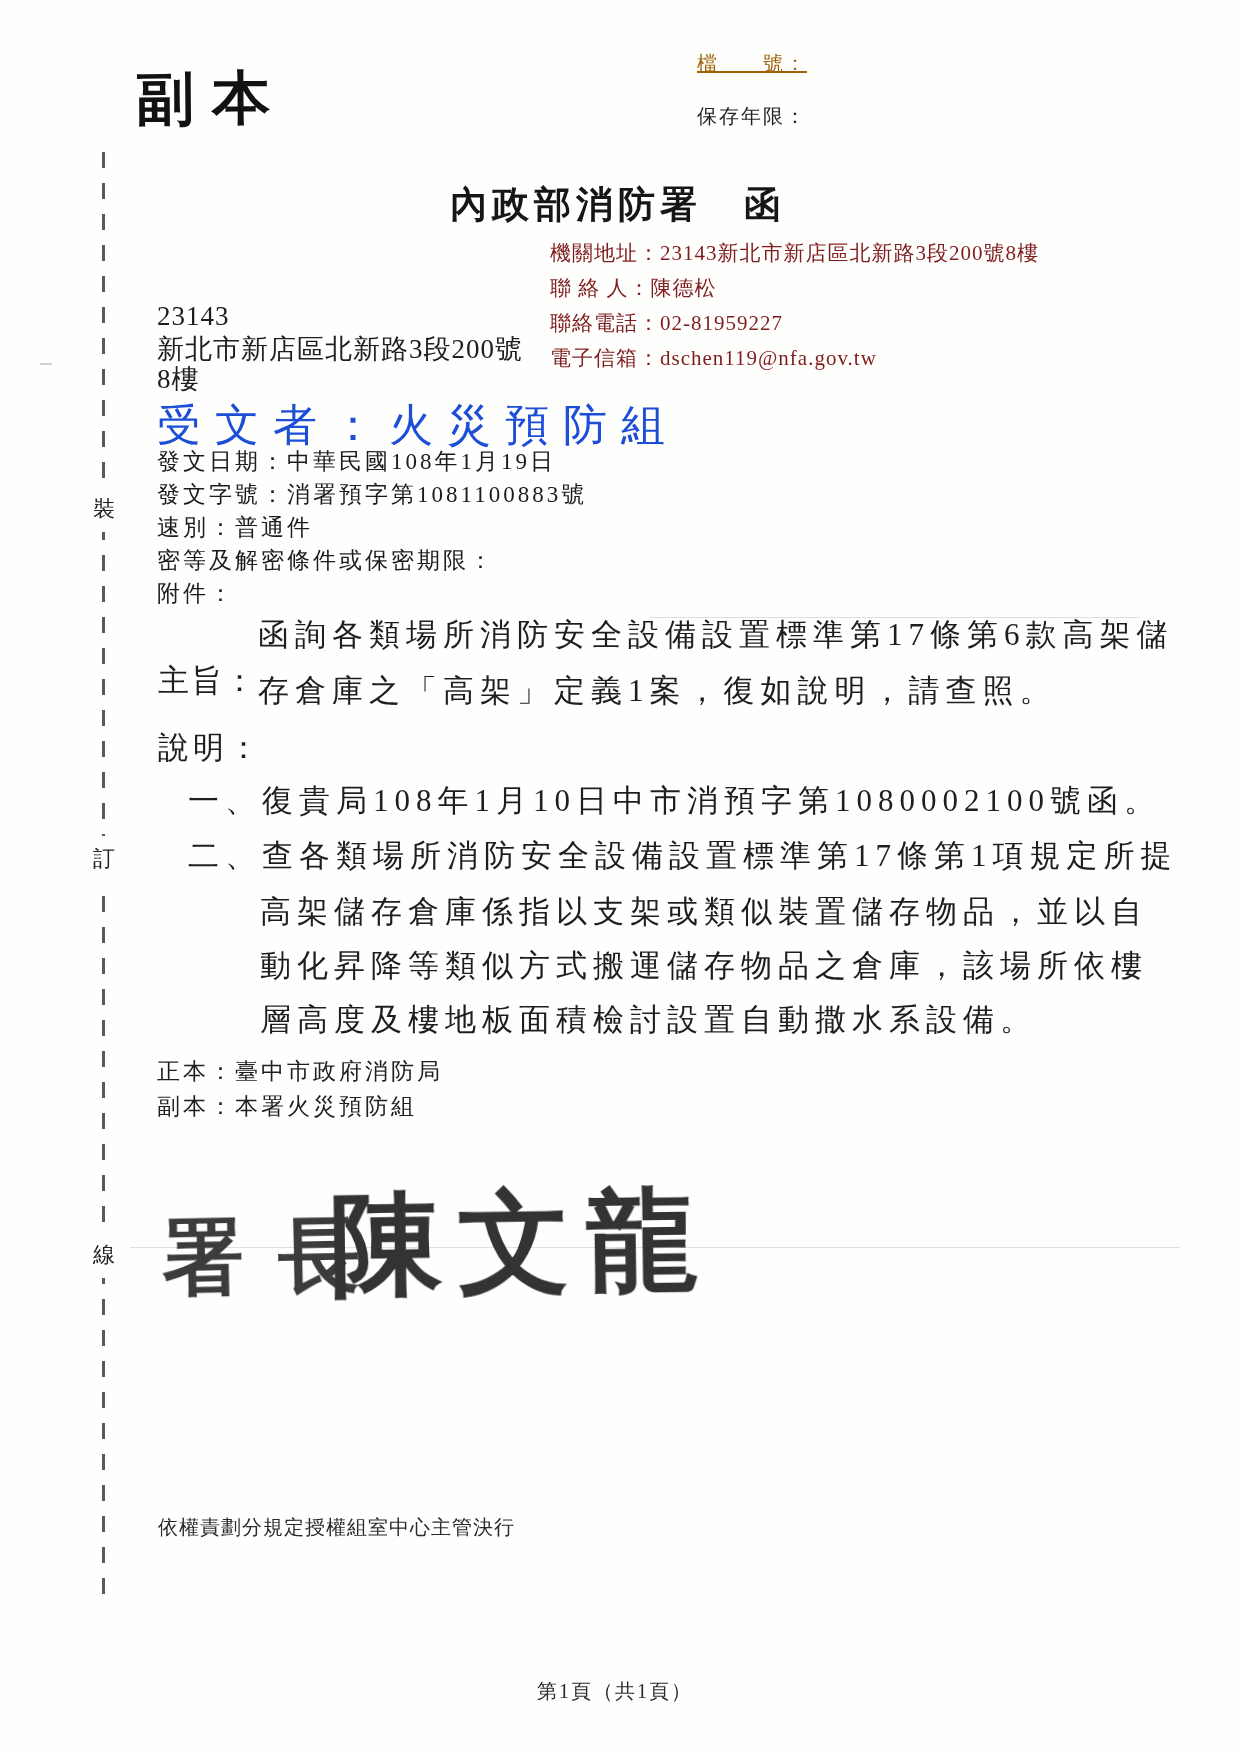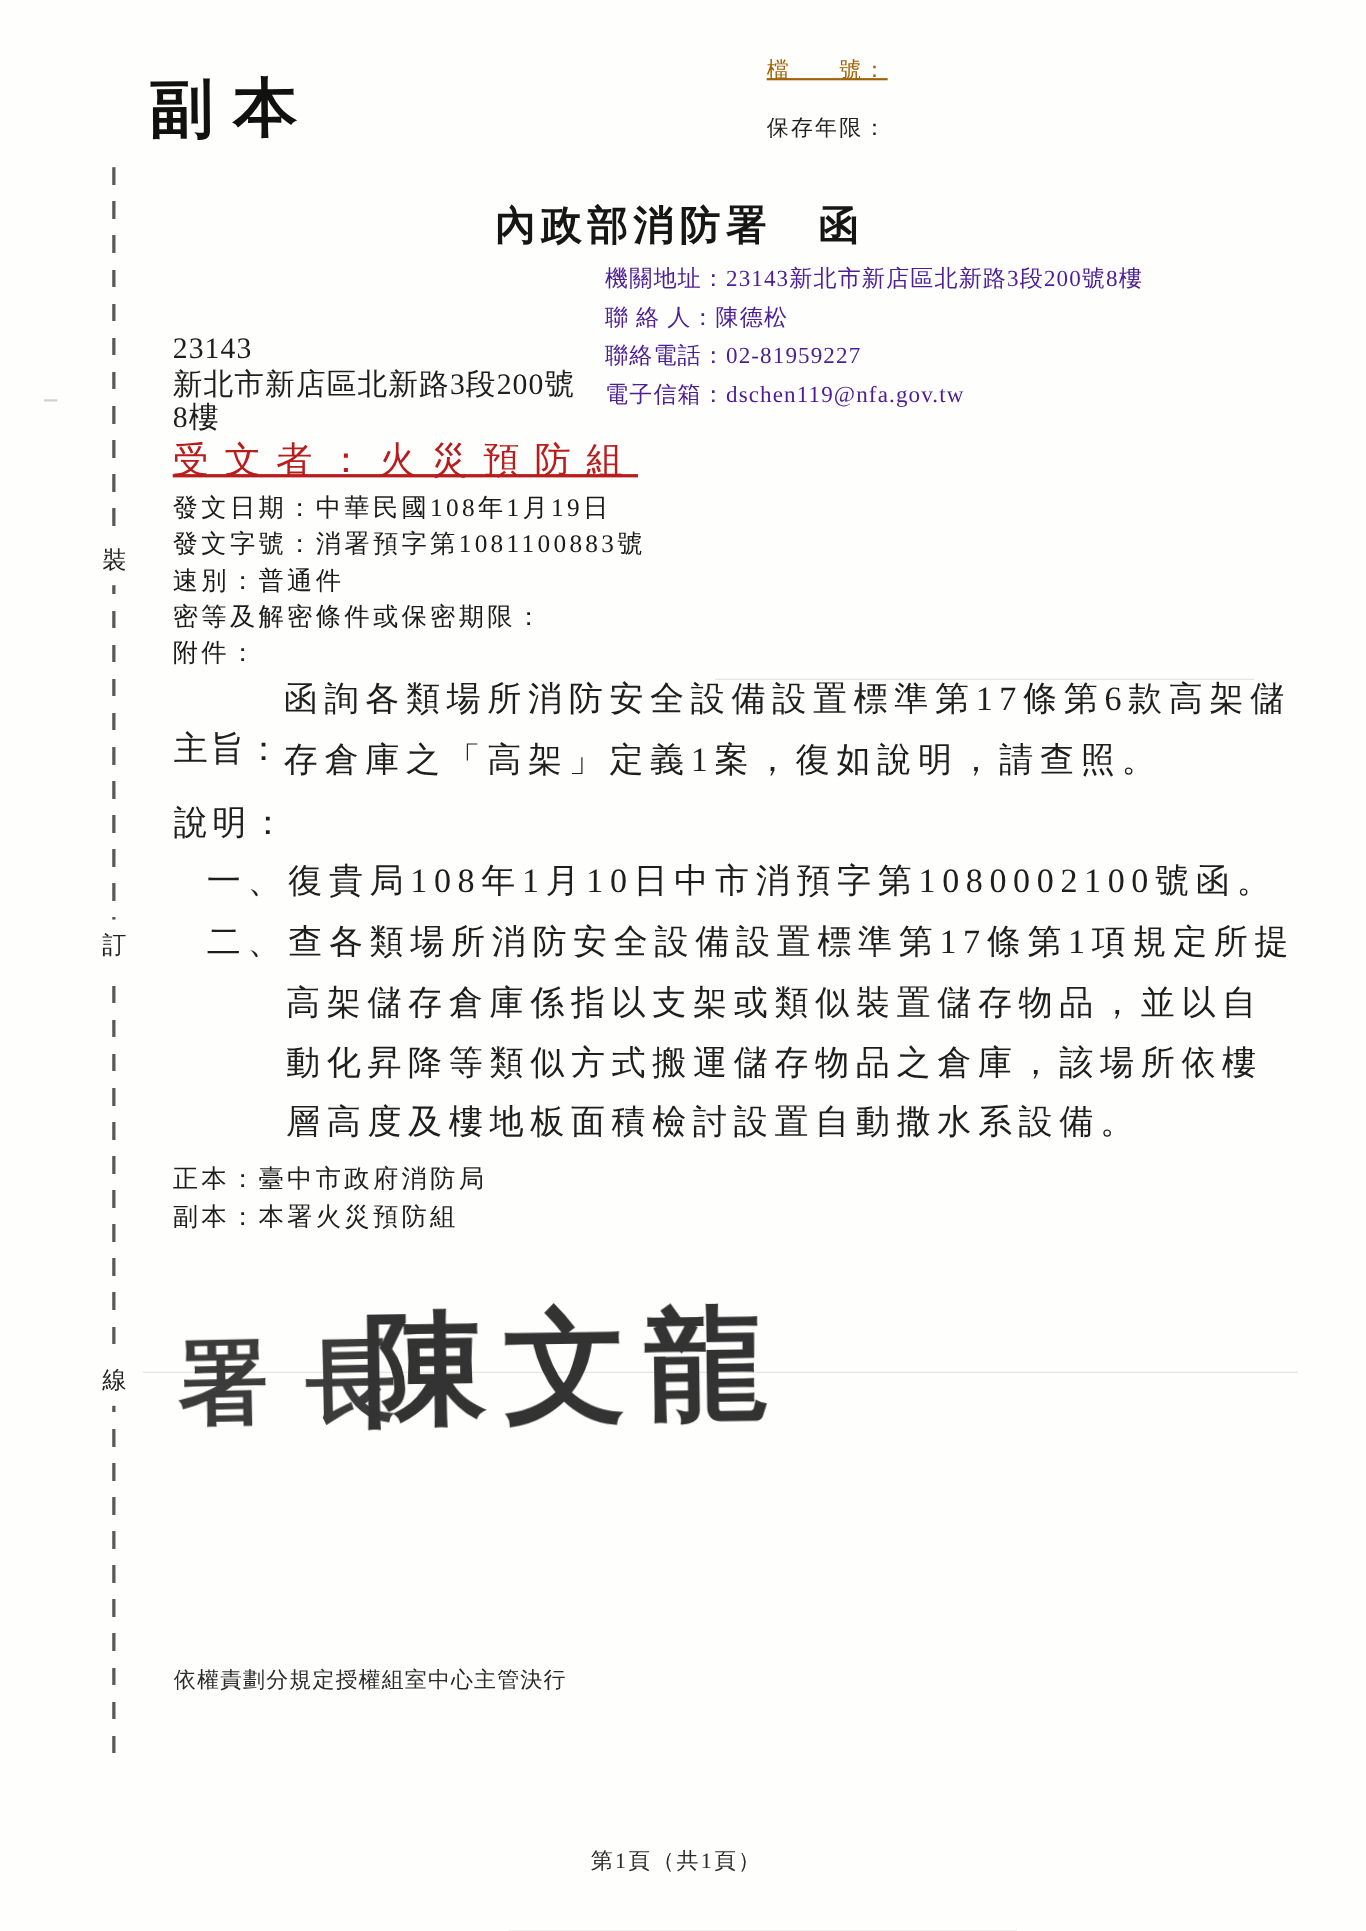--- a/index.html
+++ b/index.html
@@ -26,28 +26,28 @@
   .file-label{left:697px;top:50px;font-size:20px;letter-spacing:2px;color:#a16207;text-decoration:underline;}
   .retention-label{left:697px;top:103px;font-size:20px;letter-spacing:2px;color:#222;}
 
   
   .doc-title{
     left:450px;top:180px;
     font-size:37px;font-weight:600;letter-spacing:5px;color:#161616;font-family:Liberation Mono, monospace;
   }
 
   
-  .agency{left:550px;top:236px;font-size:21px;line-height:35px;letter-spacing:1px;color:#4c1d95;}
+  .agency{left:550px;top:236px;font-size:21px;line-height:35px;letter-spacing:1px;color:#7f1d1d;}
   .agency div{white-space:nowrap;}
 
   
   .zip{left:157px;top:301px;font-size:27px;letter-spacing:1px;}
   .addr1{left:157px;top:331px;font-size:27px;letter-spacing:1px;}
   .addr2{left:157px;top:361px;font-size:27px;letter-spacing:1px;}
-  .recipient{left:157px;top:396px;font-size:33px;letter-spacing:14px;color:#b91c1c;text-decoration:underline;}
+  .recipient{left:157px;top:396px;font-size:44px;letter-spacing:14px;color:#1d4ed8;}
 
   
   .meta{left:157px;top:445px;font-size:23px;line-height:33px;letter-spacing:3px;color:#1b1b1b;}
   .meta div{white-space:nowrap;}
 
   
   .subject-label{left:158px;top:614px;font-size:31px;letter-spacing:2px;margin-top:46px;}
   .subject-l1{left:258px;top:614px;font-size:31px;letter-spacing:6px;}
   .subject-l2{left:258px;top:670px;font-size:31px;letter-spacing:6px;}
   .explain-label{left:158px;top:727px;font-size:31px;letter-spacing:4px;}

